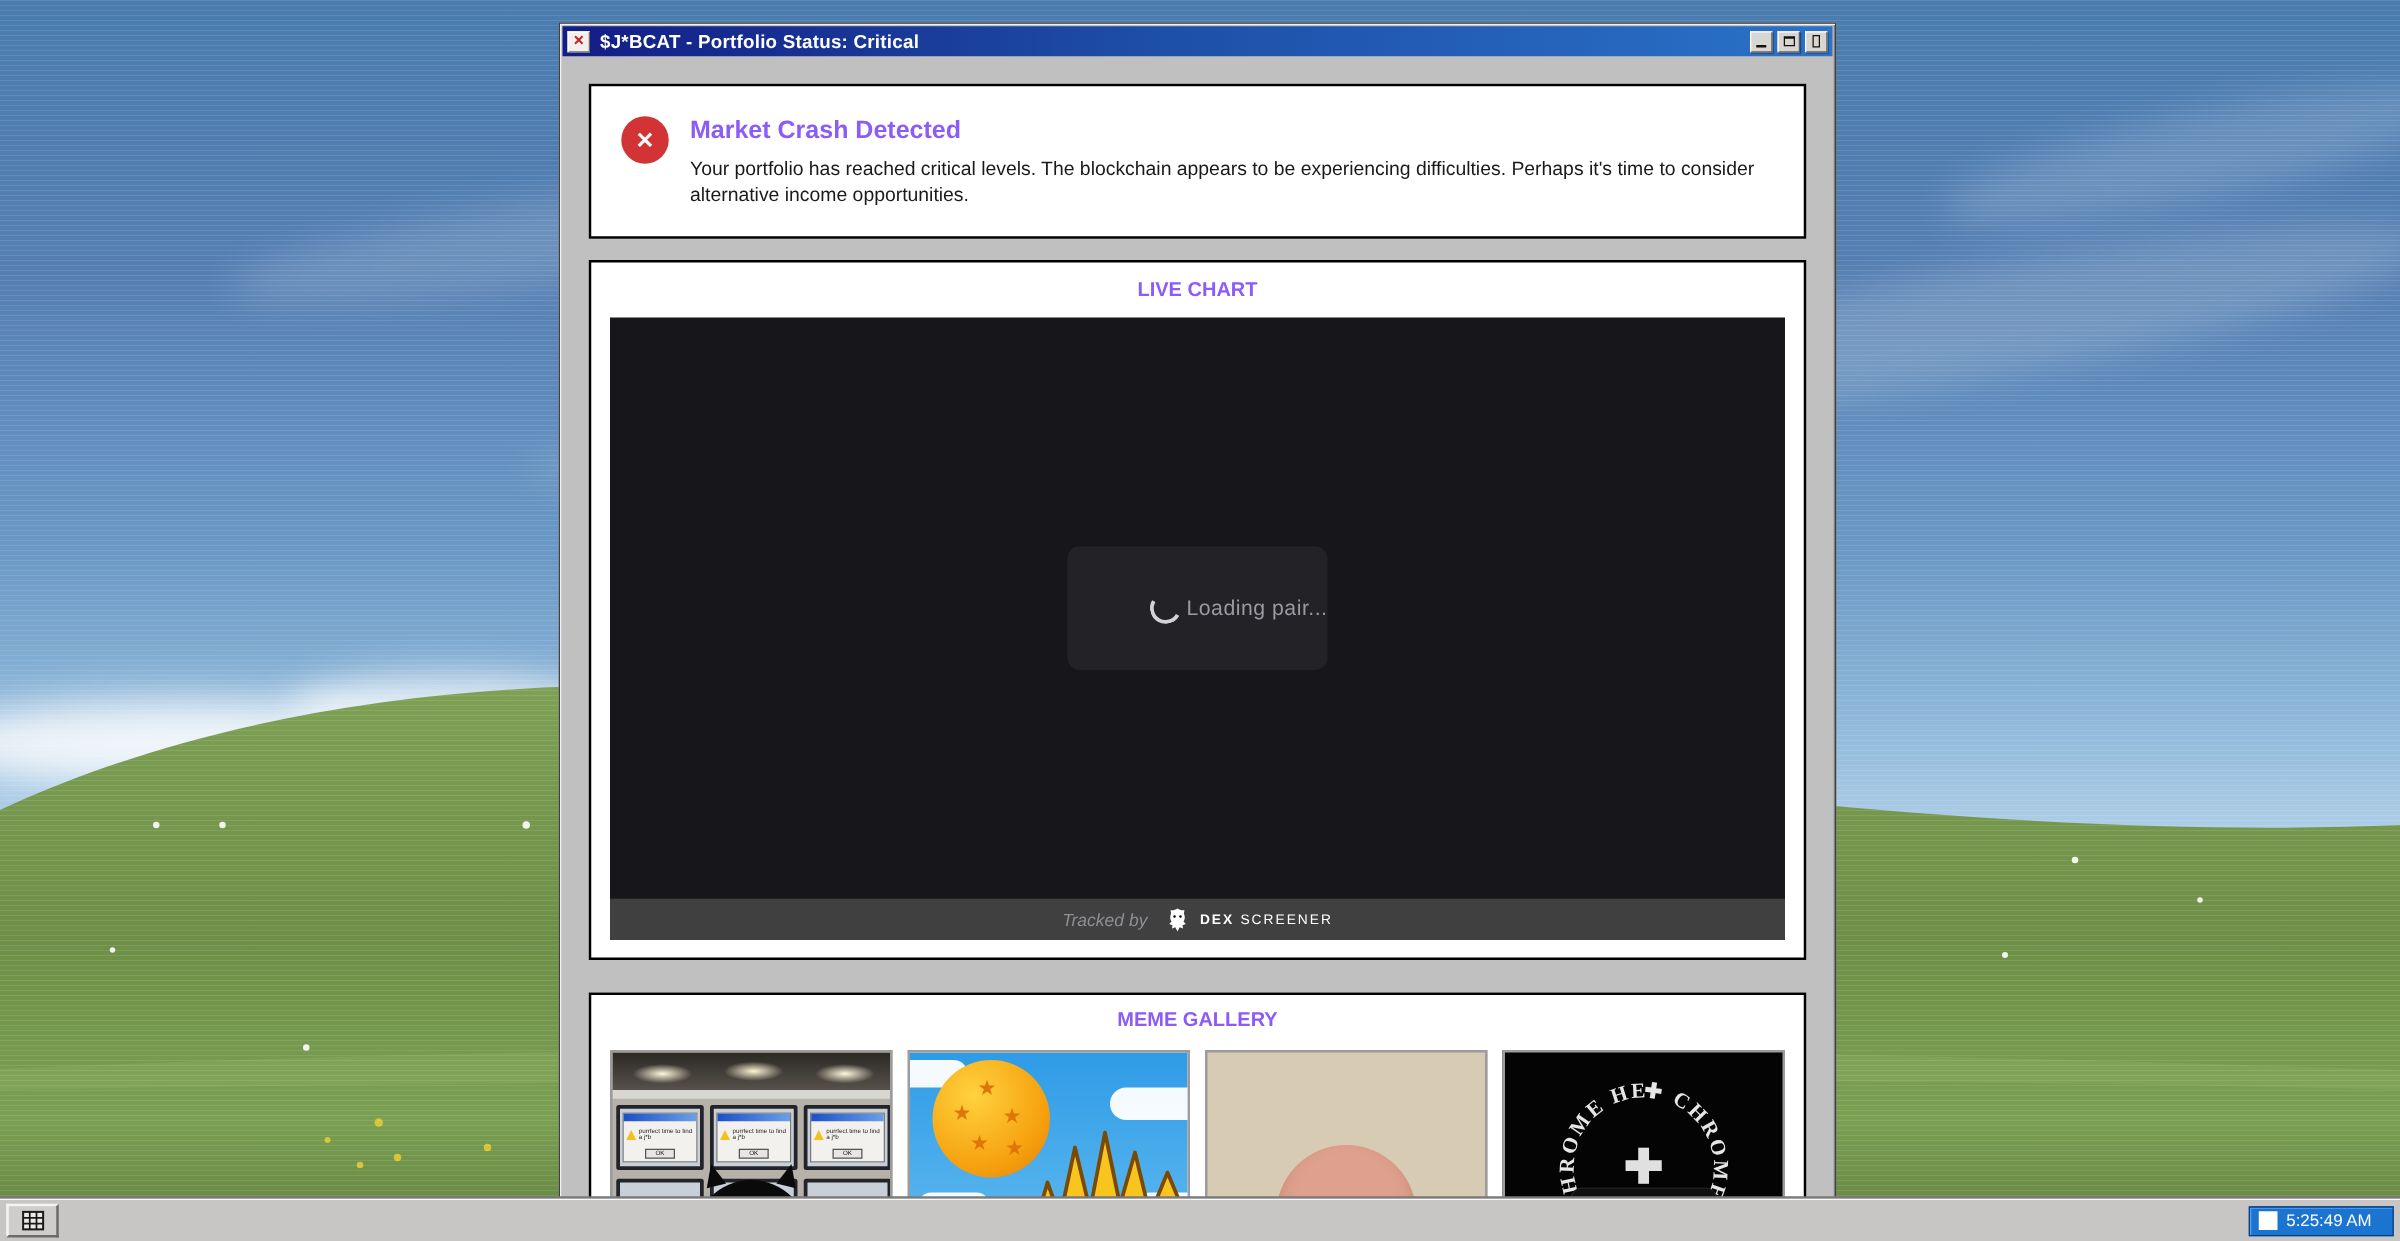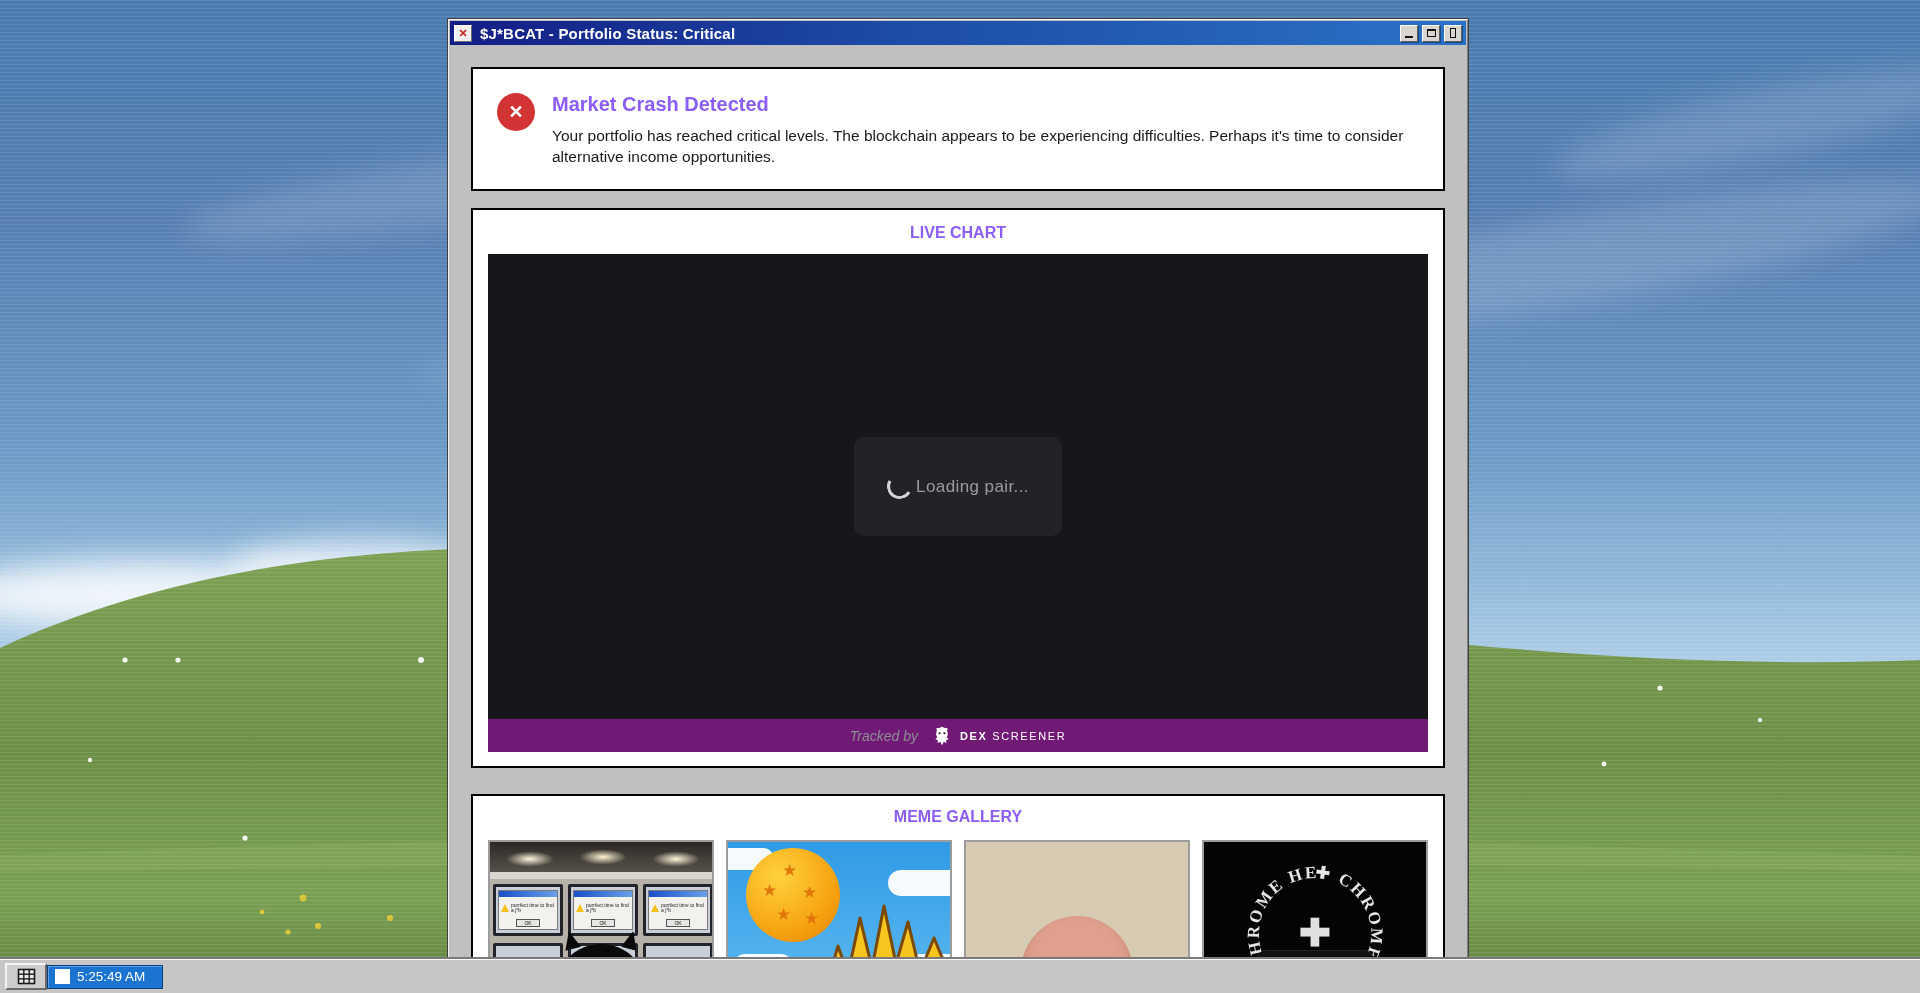--- a/index.html
+++ b/index.html
@@ -48,25 +48,25 @@
   .alert-icon { width:38px; height:38px; min-width:38px; border-radius:50%; background:#d23435;
     display:grid; place-items:center; color:#fff; font-size:18px; font-weight:bold; line-height:1; }
   .alert h1 { font-size:20px; font-weight:bold; color:#8b5cf6; margin-bottom:9px; }
   .alert p { font-size:15.5px; color:#1a1a1a; line-height:1.36; max-width:852px; }
 
   
   .chartpanel { margin-top:17px; padding:14px 15px; }
   .chart-embed { margin-top:12px; height:498px; background:#17171b; display:flex; flex-direction:column; }
   .chart-main { flex:1; display:flex; align-items:center; justify-content:center; }
   .loading-box { width:208px; height:99px; background:#232227; border-radius:10px;
-    display:flex; align-items:center; justify-content:center; gap:4px; }
+    display:flex; align-items:center; justify-content:flex-end; gap:4px; }
   .spinner { width:25px; height:25px; border-radius:50%; border:3px solid transparent;
     border-left-color:#d2d2d7; border-bottom-color:#d2d2d7; transform:rotate(-15deg); }
   .loading-text { color:#9a9aa1; font-size:17px; letter-spacing:.4px; }
-  .chart-footer { height:33px; background:#701a75; display:flex; align-items:center; justify-content:center; }
+  .chart-footer { height:33px; background:#404040; display:flex; align-items:center; justify-content:center; }
   .trackedby { color:#8e8e96; font-style:italic; font-size:14px; margin-right:13px; }
   .dexlogo { width:22px; height:22px; margin-right:7px; }
   .brand { color:#fff; font-size:11px; letter-spacing:1.6px; }
   .brand b { font-weight:800; margin-right:5px; }
   .ca-line { text-align:center; font-size:15px; color:#1a1a1a; margin-top:13px; }
   .ca-line b { margin-right:5px; }
 
   
   .gallery { margin-top:26px; padding:12px 15px 20px 15px; }
   .meme-row { margin-top:14px; display:flex; gap:12px; }
@@ -124,21 +124,21 @@
   .m4 svg.ring { position:absolute; left:50%; top:12px; transform:translateX(-50%); }
   .m4 .cap { position:absolute; left:50%; bottom:-10px; transform:translateX(-50%);
     width:118px; height:48px; background:#101010; border-radius:10px 10px 0 0;
     border:1px solid #232323; display:flex; align-items:flex-start; justify-content:center; }
   .m4 .patch { margin-top:10px; padding:2px 6px; border:1px solid #d6d6d6; background:#0c0c0c;
     color:#eaeaea; font-size:8px; letter-spacing:1px; font-family:"Liberation Serif",serif; }
 
   
   .taskbar { position:absolute; z-index:10; left:0; bottom:0; width:1920px; height:34px;
     background:#c8c6c5; border-top:1px solid #fafafa; box-shadow:0 -2px 0 #7a7a7a;
-    display:flex; align-items:center; padding:0 5px; }
+    display:flex; align-items:center; justify-content:space-between; padding:0 5px; }
   .startbtn { width:42px; height:27px; background:#cfcdcb; border:2px solid;
     border-color:#f4f4f4 #6a6a6a #6a6a6a #f4f4f4; display:grid; place-items:center; cursor:pointer; }
   .tray { height:24px; min-width:116px; background:#1b74d0; border:1px solid #0c3e7d;
     box-shadow:inset 1px 1px 0 #5ea0e8; display:flex; align-items:center; gap:7px; padding:0 7px; cursor:pointer; }
   .tray-square { width:15px; height:15px; background:#fff; }
   .clock { color:#fff; font-size:13.5px; white-space:nowrap; }
 </style>
 </head>
 <body>
 

